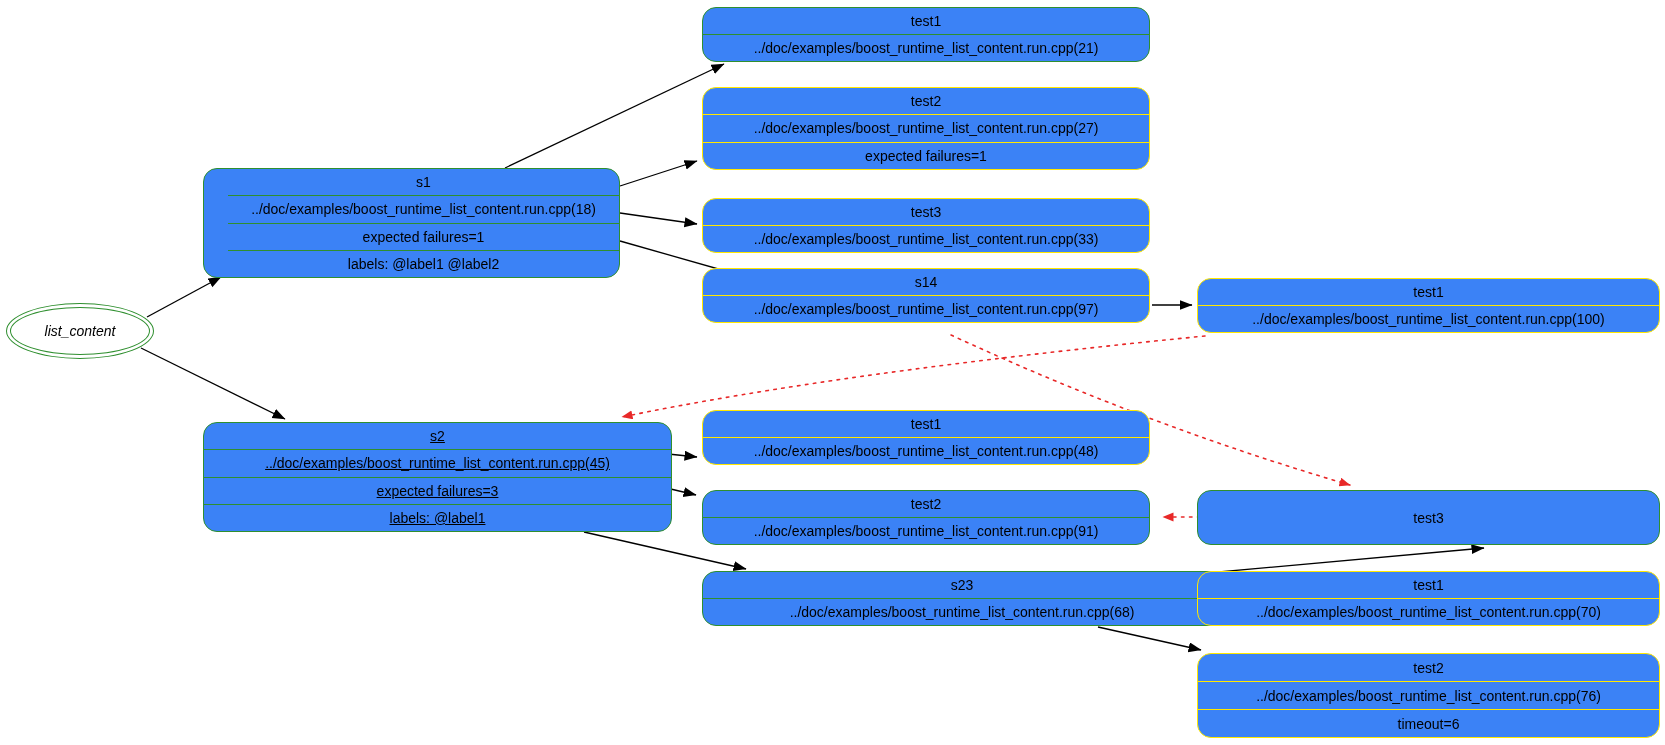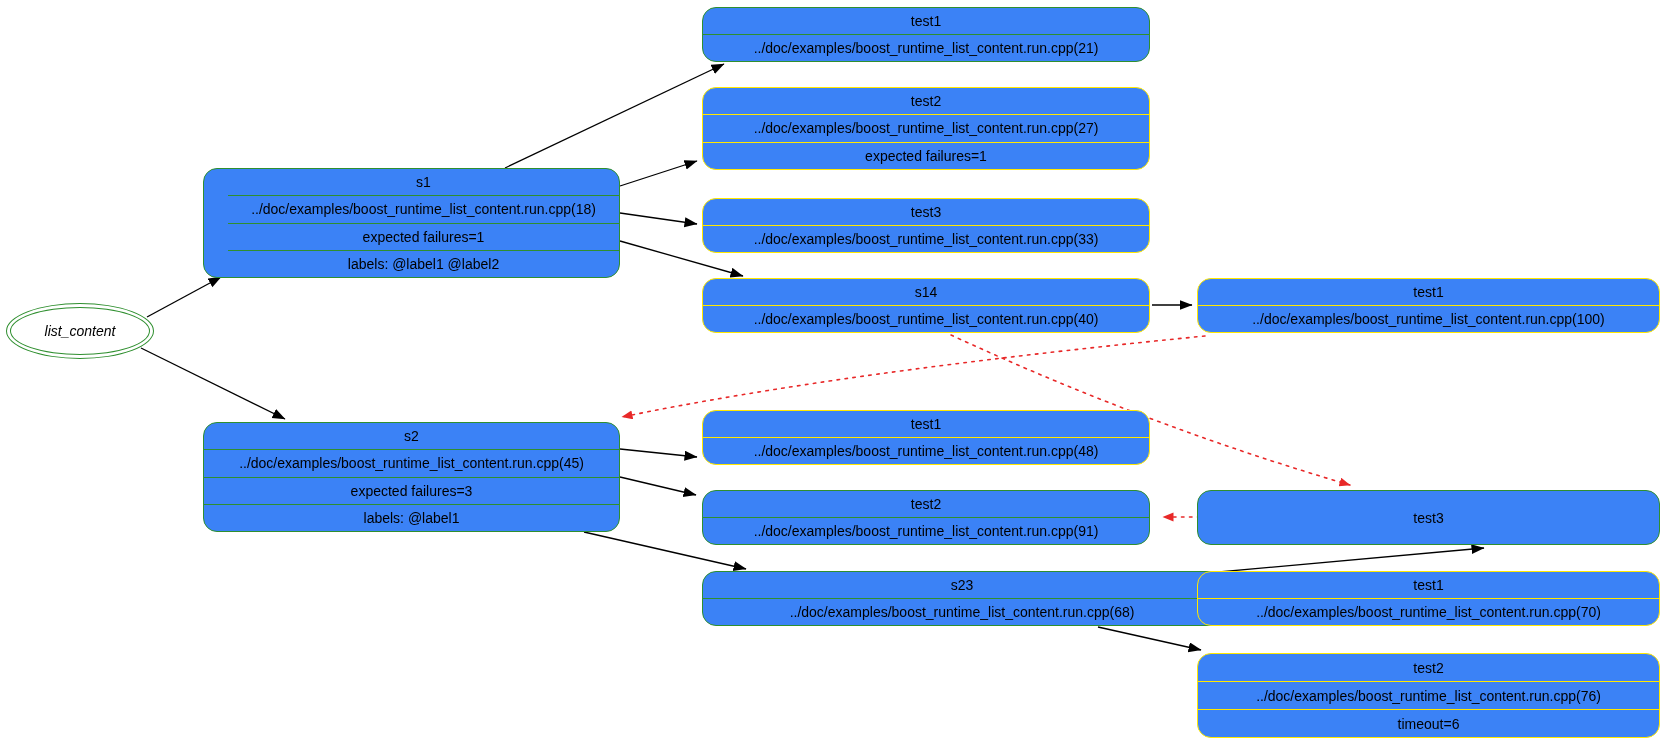--- a/index.html
+++ b/index.html
@@ -115,31 +115,31 @@
     <div class="row">test2</div>
     <div class="row">../doc/examples/boost_runtime_list_content.run.cpp(27)</div>
     <div class="row">expected failures=1</div>
   </div>
 
   <div class="node yellow" style="left:702px;top:198px;width:448px;height:55px;">
     <div class="row">test3</div>
     <div class="row">../doc/examples/boost_runtime_list_content.run.cpp(33)</div>
   </div>
 
-  <div class="node yellow" style="left:702px;top:278px;width:448px;height:55px;">
+  <div class="node yellow" style="left:702px;top:268px;width:448px;height:55px;">
     <div class="row">s14</div>
-    <div class="row">../doc/examples/boost_runtime_list_content.run.cpp(40)</div>
+    <div class="row">../doc/examples/boost_runtime_list_content.run.cpp(97)</div>
   </div>
 
   <div class="node yellow" style="left:1197px;top:278px;width:463px;height:55px;">
     <div class="row">test1</div>
     <div class="row">../doc/examples/boost_runtime_list_content.run.cpp(100)</div>
   </div>
 
-  <div class="node green" style="left:203px;top:422px;width:417px;height:110px;">
+  <div class="node green" style="left:203px;top:422px;width:469px;height:110px;text-decoration:underline;">
     <div class="row">s2</div>
     <div class="row">../doc/examples/boost_runtime_list_content.run.cpp(45)</div>
     <div class="row">expected failures=3</div>
     <div class="row">labels: @label1</div>
   </div>
 
   <div class="node yellow" style="left:702px;top:410px;width:448px;height:55px;">
     <div class="row">test1</div>
     <div class="row">../doc/examples/boost_runtime_list_content.run.cpp(48)</div>
   </div>

